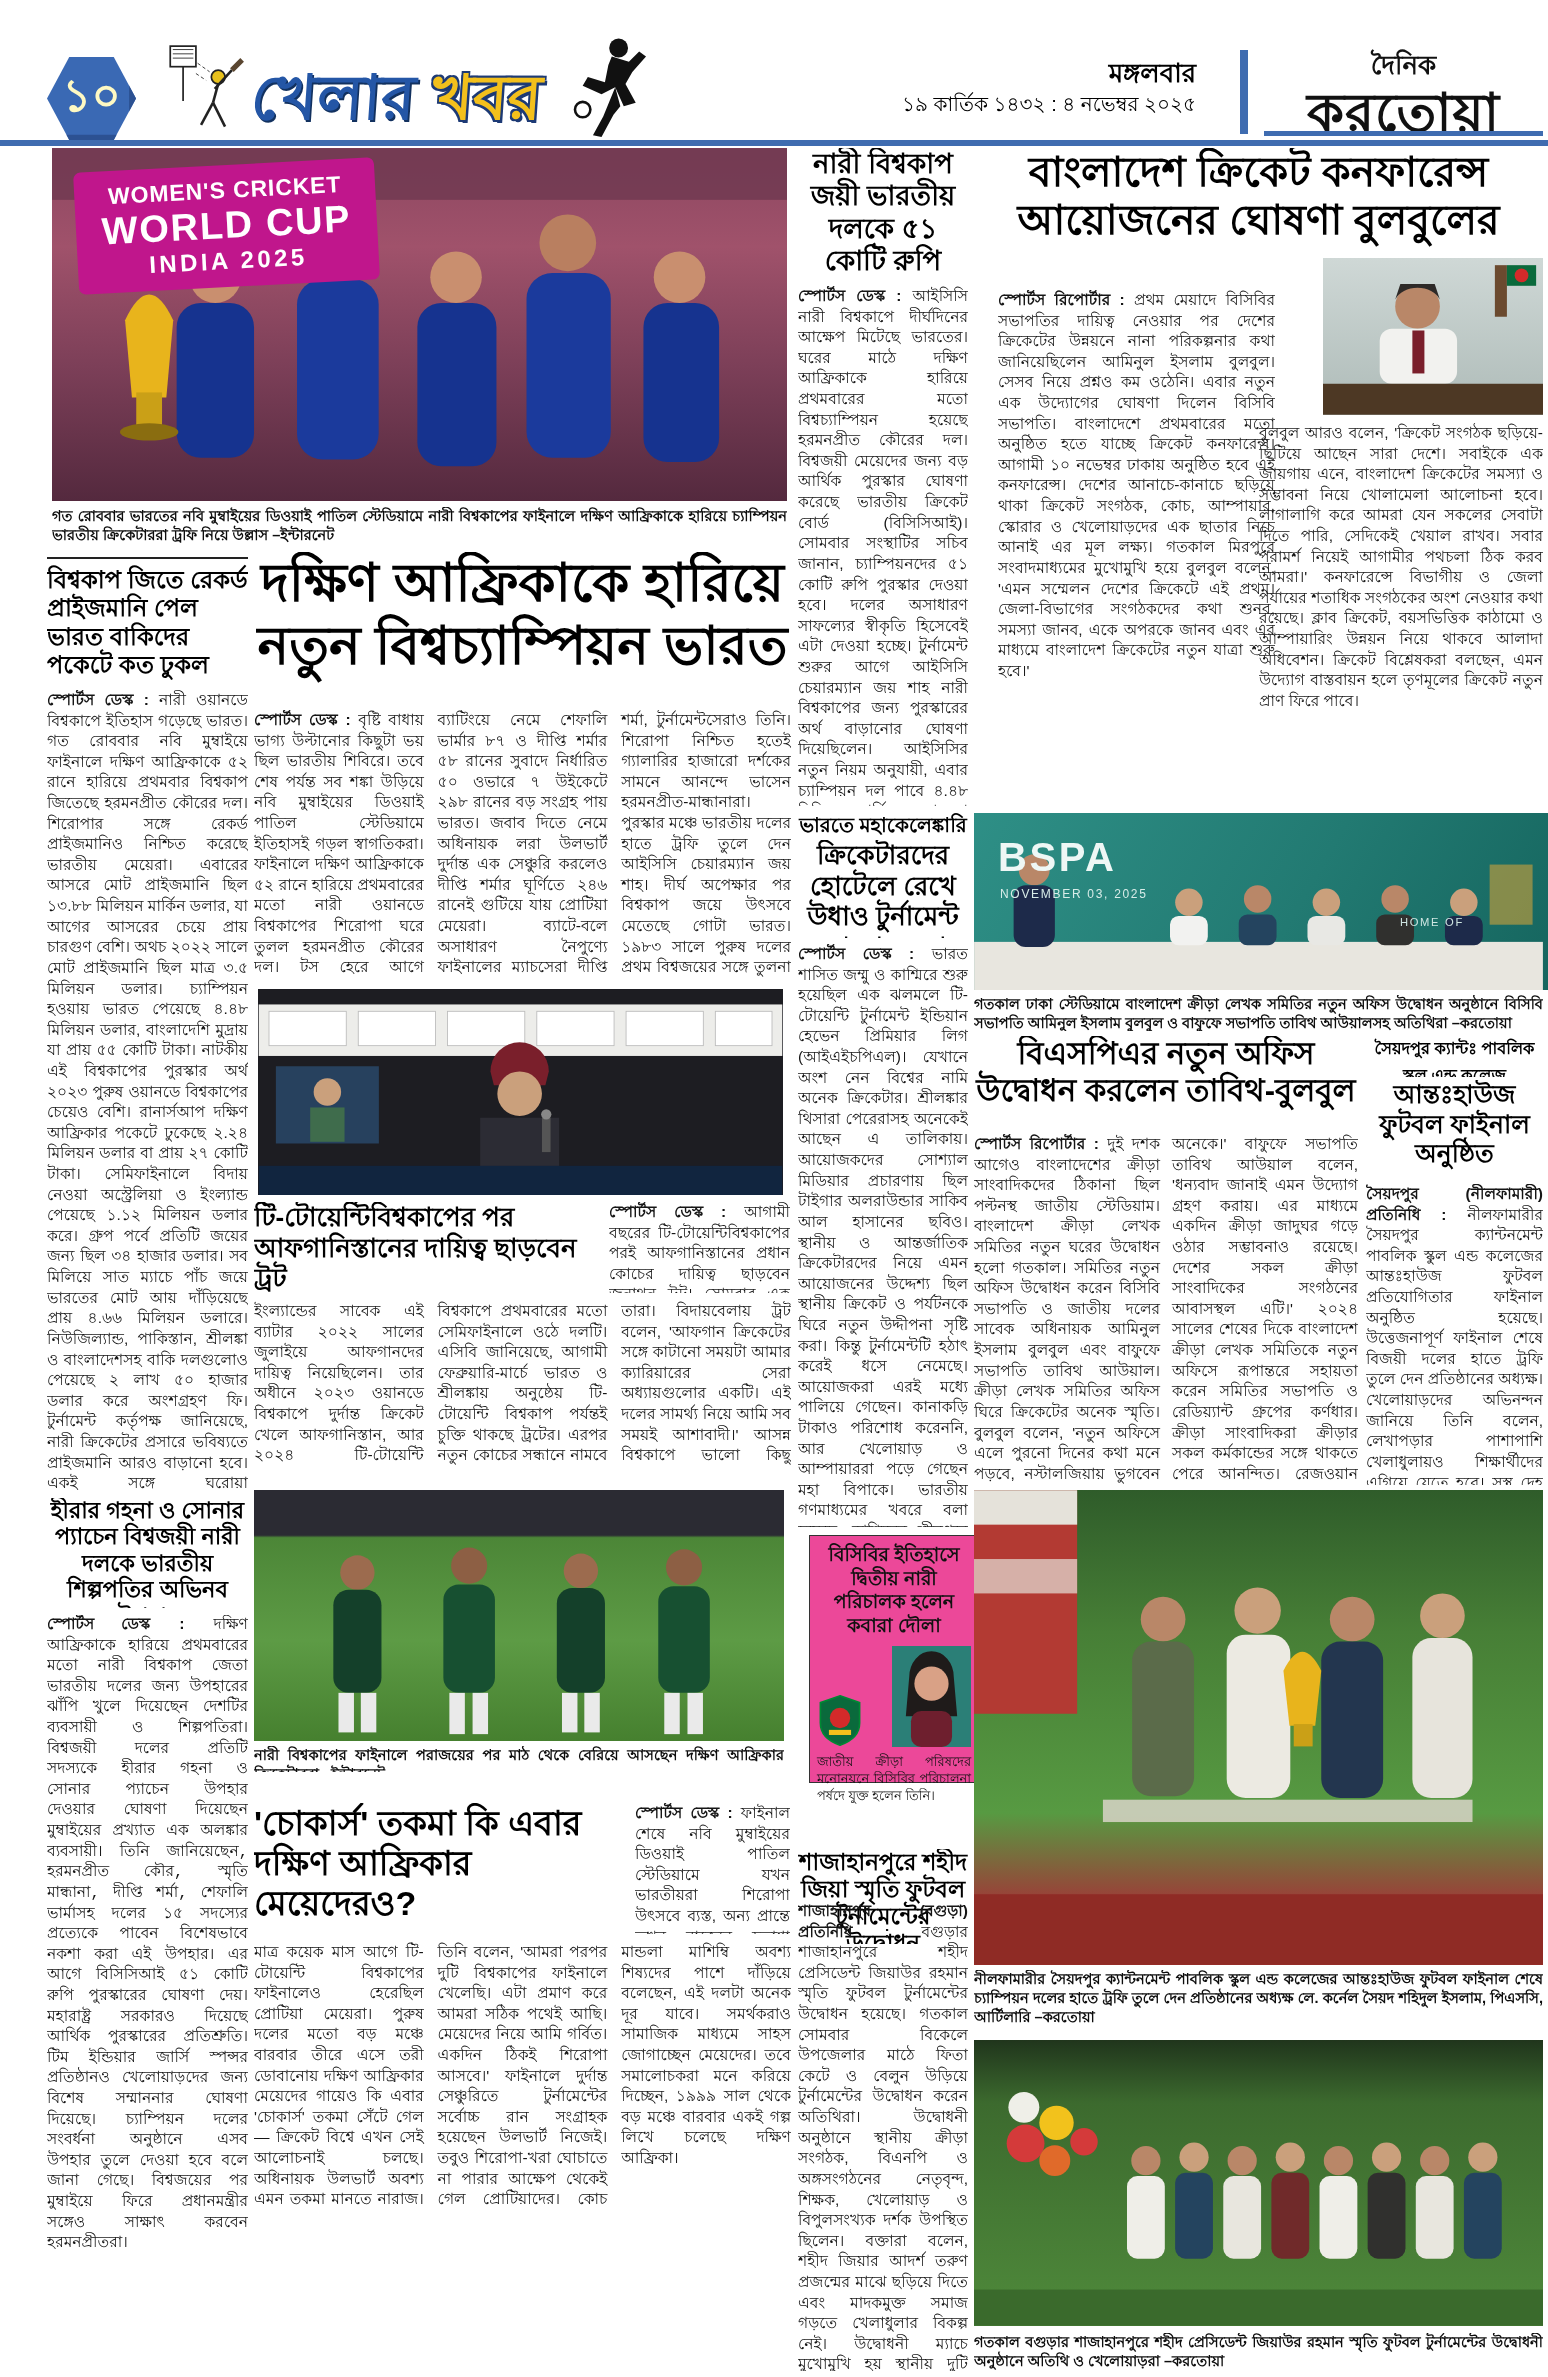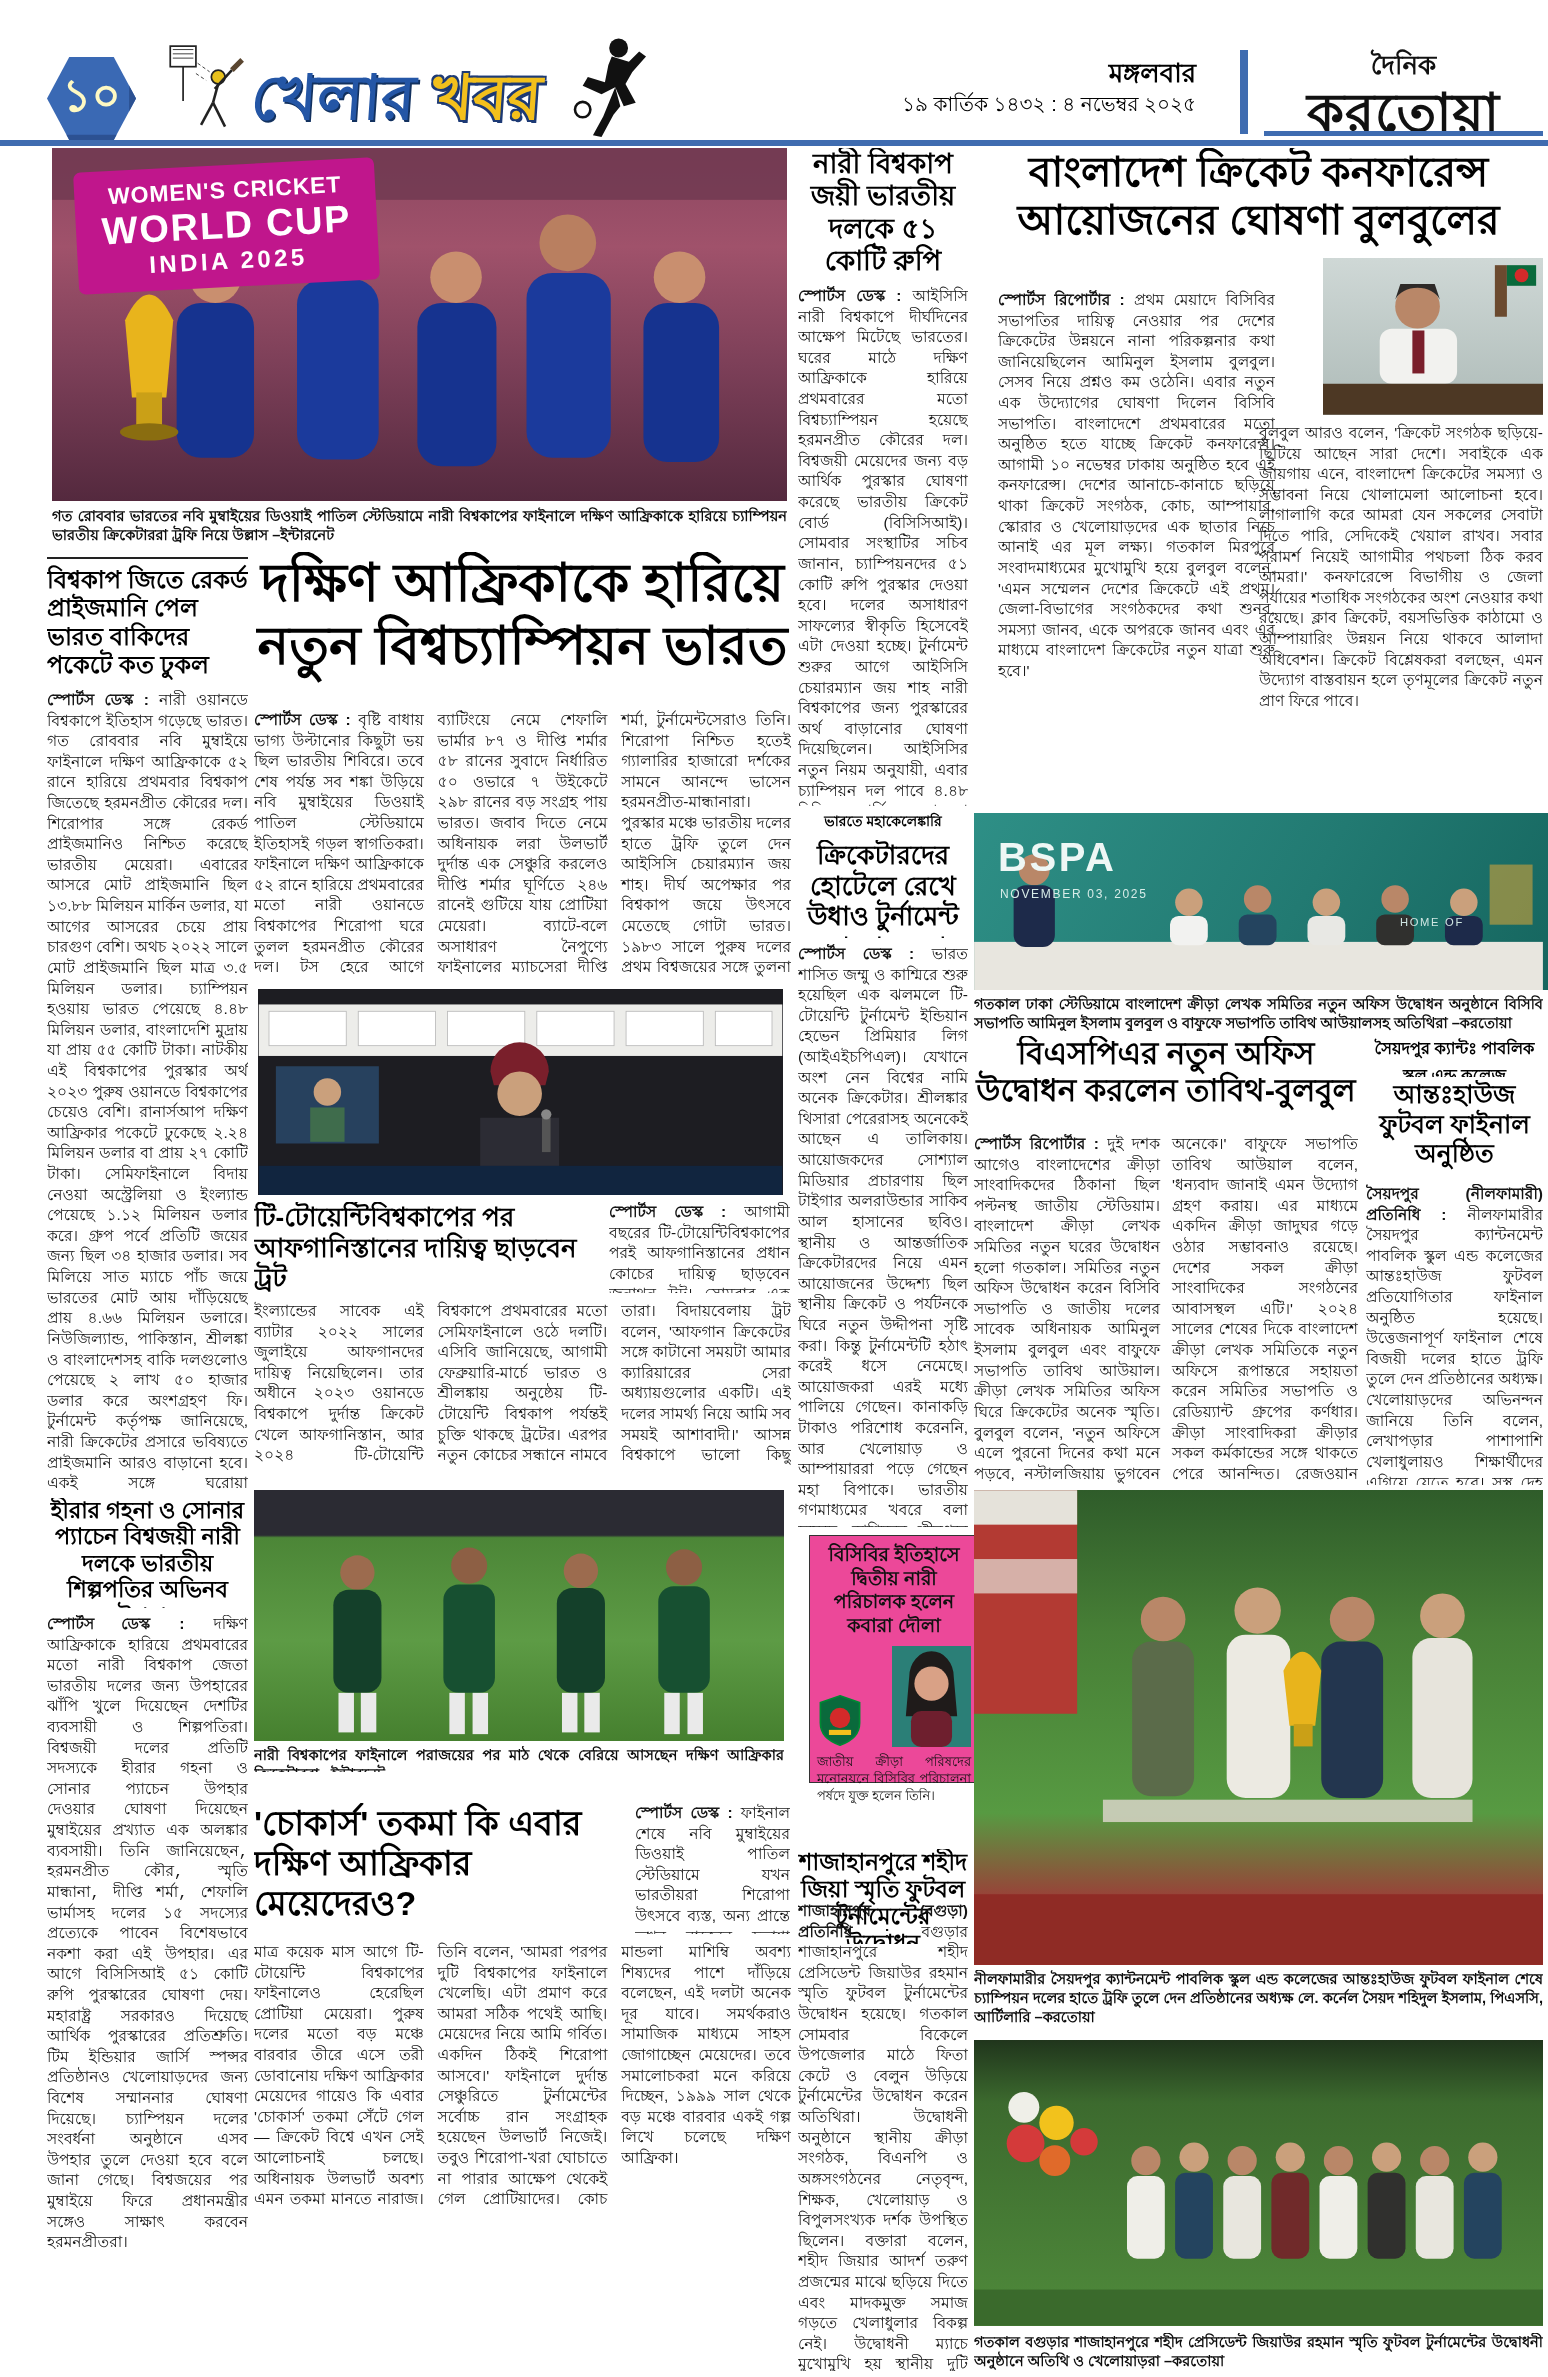--- a/index.html
+++ b/index.html
@@ -193,21 +193,21 @@
     <span>ফাইনাল শেষে নবি মুম্বাইয়ের ডিওয়াই পাতিল স্টেডিয়ামে যখন ভারতীয়রা শিরোপা উৎসবে ব্যস্ত, অন্য প্রান্তে তখন রাজ্যের হতাশা নিয়ে দাঁড়িয়ে লরা উলভার্টের দল।</span>
   </div>
   <div class="bodytxt cols3" style="left:254px;top:1942px;width:537px;height:427px;">মাত্র কয়েক মাস আগে টি-টোয়েন্টি বিশ্বকাপের ফাইনালেও হেরেছিল প্রোটিয়া মেয়েরা। পুরুষ দলের মতো বড় মঞ্চে বারবার তীরে এসে তরী ডোবানোয় দক্ষিণ আফ্রিকার মেয়েদের গায়েও কি এবার 'চোকার্স' তকমা সেঁটে গেল— ক্রিকেট বিশ্বে এখন সেই আলোচনাই চলছে। অধিনায়ক উলভার্ট অবশ্য এমন তকমা মানতে নারাজ। তিনি বলেন, 'আমরা পরপর দুটি বিশ্বকাপের ফাইনালে খেলেছি। এটা প্রমাণ করে আমরা সঠিক পথেই আছি। মেয়েদের নিয়ে আমি গর্বিত। একদিন ঠিকই শিরোপা আসবে।' ফাইনালে দুর্দান্ত সেঞ্চুরিতে টুর্নামেন্টের সর্বোচ্চ রান সংগ্রাহক হয়েছেন উলভার্ট নিজেই। তবুও শিরোপা-খরা ঘোচাতে না পারার আক্ষেপ থেকেই গেল প্রোটিয়াদের। কোচ মান্ডলা মাশিম্বি অবশ্য শিষ্যদের পাশে দাঁড়িয়ে বলেছেন, এই দলটা অনেক দূর যাবে। সমর্থকরাও সামাজিক মাধ্যমে সাহস জোগাচ্ছেন মেয়েদের। তবে সমালোচকরা মনে করিয়ে দিচ্ছেন, ১৯৯৯ সাল থেকে বড় মঞ্চে বারবার একই গল্প লিখে চলেছে দক্ষিণ আফ্রিকা।</div>
 
   <div class="head center" style="left:798px;top:148px;width:170px;height:131px;font-size:27.5px;">নারী বিশ্বকাপ জয়ী ভারতীয় দলকে ৫১ কোটি রুপি পুরস্কার</div>
   <div class="bodytxt" style="left:798px;top:286px;width:170px;height:520px;">
     <b>স্পোর্টস ডেস্ক :</b>
     <span>আইসিসি নারী বিশ্বকাপে দীর্ঘদিনের আক্ষেপ মিটেছে ভারতের। ঘরের মাঠে দক্ষিণ আফ্রিকাকে হারিয়ে প্রথমবারের মতো বিশ্বচ্যাম্পিয়ন হয়েছে হরমনপ্রীত কৌরের দল। বিশ্বজয়ী মেয়েদের জন্য বড় আর্থিক পুরস্কার ঘোষণা করেছে ভারতীয় ক্রিকেট বোর্ড (বিসিসিআই)। সোমবার সংস্থাটির সচিব জানান, চ্যাম্পিয়নদের ৫১ কোটি রুপি পুরস্কার দেওয়া হবে। দলের অসাধারণ সাফল্যের স্বীকৃতি হিসেবেই এটা দেওয়া হচ্ছে। টুর্নামেন্ট শুরুর আগে আইসিসি চেয়ারম্যান জয় শাহ নারী বিশ্বকাপের জন্য পুরস্কারের অর্থ বাড়ানোর ঘোষণা দিয়েছিলেন। আইসিসির নতুন নিয়ম অনুযায়ী, এবার চ্যাম্পিয়ন দল পাবে ৪.৪৮ মিলিয়ন মার্কিন ডলার–যা ভারতীয় মুদ্রায় প্রায় ৪২ কোটি রুপি। এই অঙ্ক ২০২২ সালে অস্ট্রেলিয়ার নারী দলের পাওয়া পুরস্কারের (১.৩২ মিলিয়ন ডলার) চেয়ে তিনগুণেরও বেশি। রানার্সআপ দক্ষিণ আফ্রিকা পাবে ২.২৪ মিলিয়ন ডলার। খেলোয়াড়দের পাশাপাশি কোচিং স্টাফ ও সাপোর্ট স্টাফরাও পুরস্কারের ভাগ পাবেন বলে জানিয়েছে বিসিসিআই। দেশজুড়ে চলছে বিশ্বজয়ী মেয়েদের সংবর্ধনার প্রস্তুতি।</span>
   </div>
 
-  <div class="kicker" style="left:798px;top:810px;width:170px;height:27.5px;font-size:14px;">ভারতে মহাকেলেঙ্কারি</div>
+  <div class="kicker" style="left:798px;top:810px;width:170px;height:27.5px;font-size:20px;">ভারতে মহাকেলেঙ্কারি</div>
   <div class="head center" style="left:798px;top:840px;width:170px;height:98px;font-size:26px;">ক্রিকেটারদের হোটেলে রেখে উধাও টুর্নামেন্ট আয়োজকরা</div>
   <div class="bodytxt" style="left:798px;top:944px;width:170px;height:583px;">
     <b>স্পোর্টস ডেস্ক :</b>
     <span>ভারত শাসিত জম্মু ও কাশ্মিরে শুরু হয়েছিল এক ঝলমলে টি-টোয়েন্টি টুর্নামেন্ট ইন্ডিয়ান হেভেন প্রিমিয়ার লিগ (আইএইচপিএল)। যেখানে অংশ নেন বিশ্বের নামি অনেক ক্রিকেটার। শ্রীলঙ্কার থিসারা পেরেরাসহ অনেকেই আছেন এ তালিকায়। আয়োজকদের সোশ্যাল মিডিয়ার প্রচারণায় ছিল টাইগার অলরাউন্ডার সাকিব আল হাসানের ছবিও। স্থানীয় ও আন্তর্জাতিক ক্রিকেটারদের নিয়ে এমন আয়োজনের উদ্দেশ্য ছিল স্থানীয় ক্রিকেট ও পর্যটনকে ঘিরে নতুন উদ্দীপনা সৃষ্টি করা। কিন্তু টুর্নামেন্টটি হঠাৎ করেই ধসে নেমেছে। আয়োজকরা এরই মধ্যে পালিয়ে গেছেন। কানাকড়ি টাকাও পরিশোধ করেননি, আর খেলোয়াড় ও আম্পায়াররা পড়ে গেছেন মহা বিপাকে। ভারতীয় গণমাধ্যমের খবরে বলা হয়েছে, কাশ্মিরের শ্রীনগরে গত ২৫ অক্টোবর আট দল নিয়ে শুরু হওয়া টুর্নামেন্টটির পর্দা নামার কথা ছিল আগামী ৮ নভেম্বর। কিন্তু শনিবার খেলোয়াড়দের জানানো হয়, কারিগরি কারণে দিনের খেলা বাতিল করা হয়েছে। এরপর রোববার সকালে হোটেলে থাকা খেলোয়াড় ও কর্মকর্তারা জানতে পারেন, আয়োজকরা আগের রাতে শ্রীনগর ছেড়ে চলে গেছেন। হোটেল কর্তৃপক্ষ জানায়, আয়োজকদের কাছ থেকে তারা কোনো বিল পাননি। সেই সময় প্রায় ৪০ জনের মতো খেলোয়াড় ও কর্মকর্তা হোটেলেই আটকা পড়েছিলেন। অর্থ না পেয়ে কী করবেন বুঝে উঠতে পারছিলেন না। টাইমস অব ইন্ডিয়াকে ইংল্যান্ডের আম্পায়ার মেলিসা জুনিপার বলেন, আয়োজকরা হোটেল ছেড়ে পালিয়েছেন। হোটেল, খেলোয়াড়, আম্পায়ার, কাউকেই টাকা দেয়নি তারা। শেষ পর্যন্ত হোটেল কর্তৃপক্ষের সঙ্গে কথা বলে আমরা ফেরার ব্যবস্থা করেছি। এত দূরে এসে এমন অভিজ্ঞতা সত্যিই অন্যায্য। শ্রীনগরের দ্য রেসিডেন্সি হোটেলের এক কর্মকর্তা জানান, ১০ দিন আগে যুবা সোসাইটি প্রায় ১৫০টি কক্ষ বুক করেছিল।</span>
   </div>
 
   <div class="dirbox">
     <div class="bh">বিসিবির ইতিহাসে দ্বিতীয় নারী পরিচালক হলেন কবারা দৌলা</div>
     <div class="dirrow">
       <svg width="46" height="53" viewBox="0 0 54 62">

